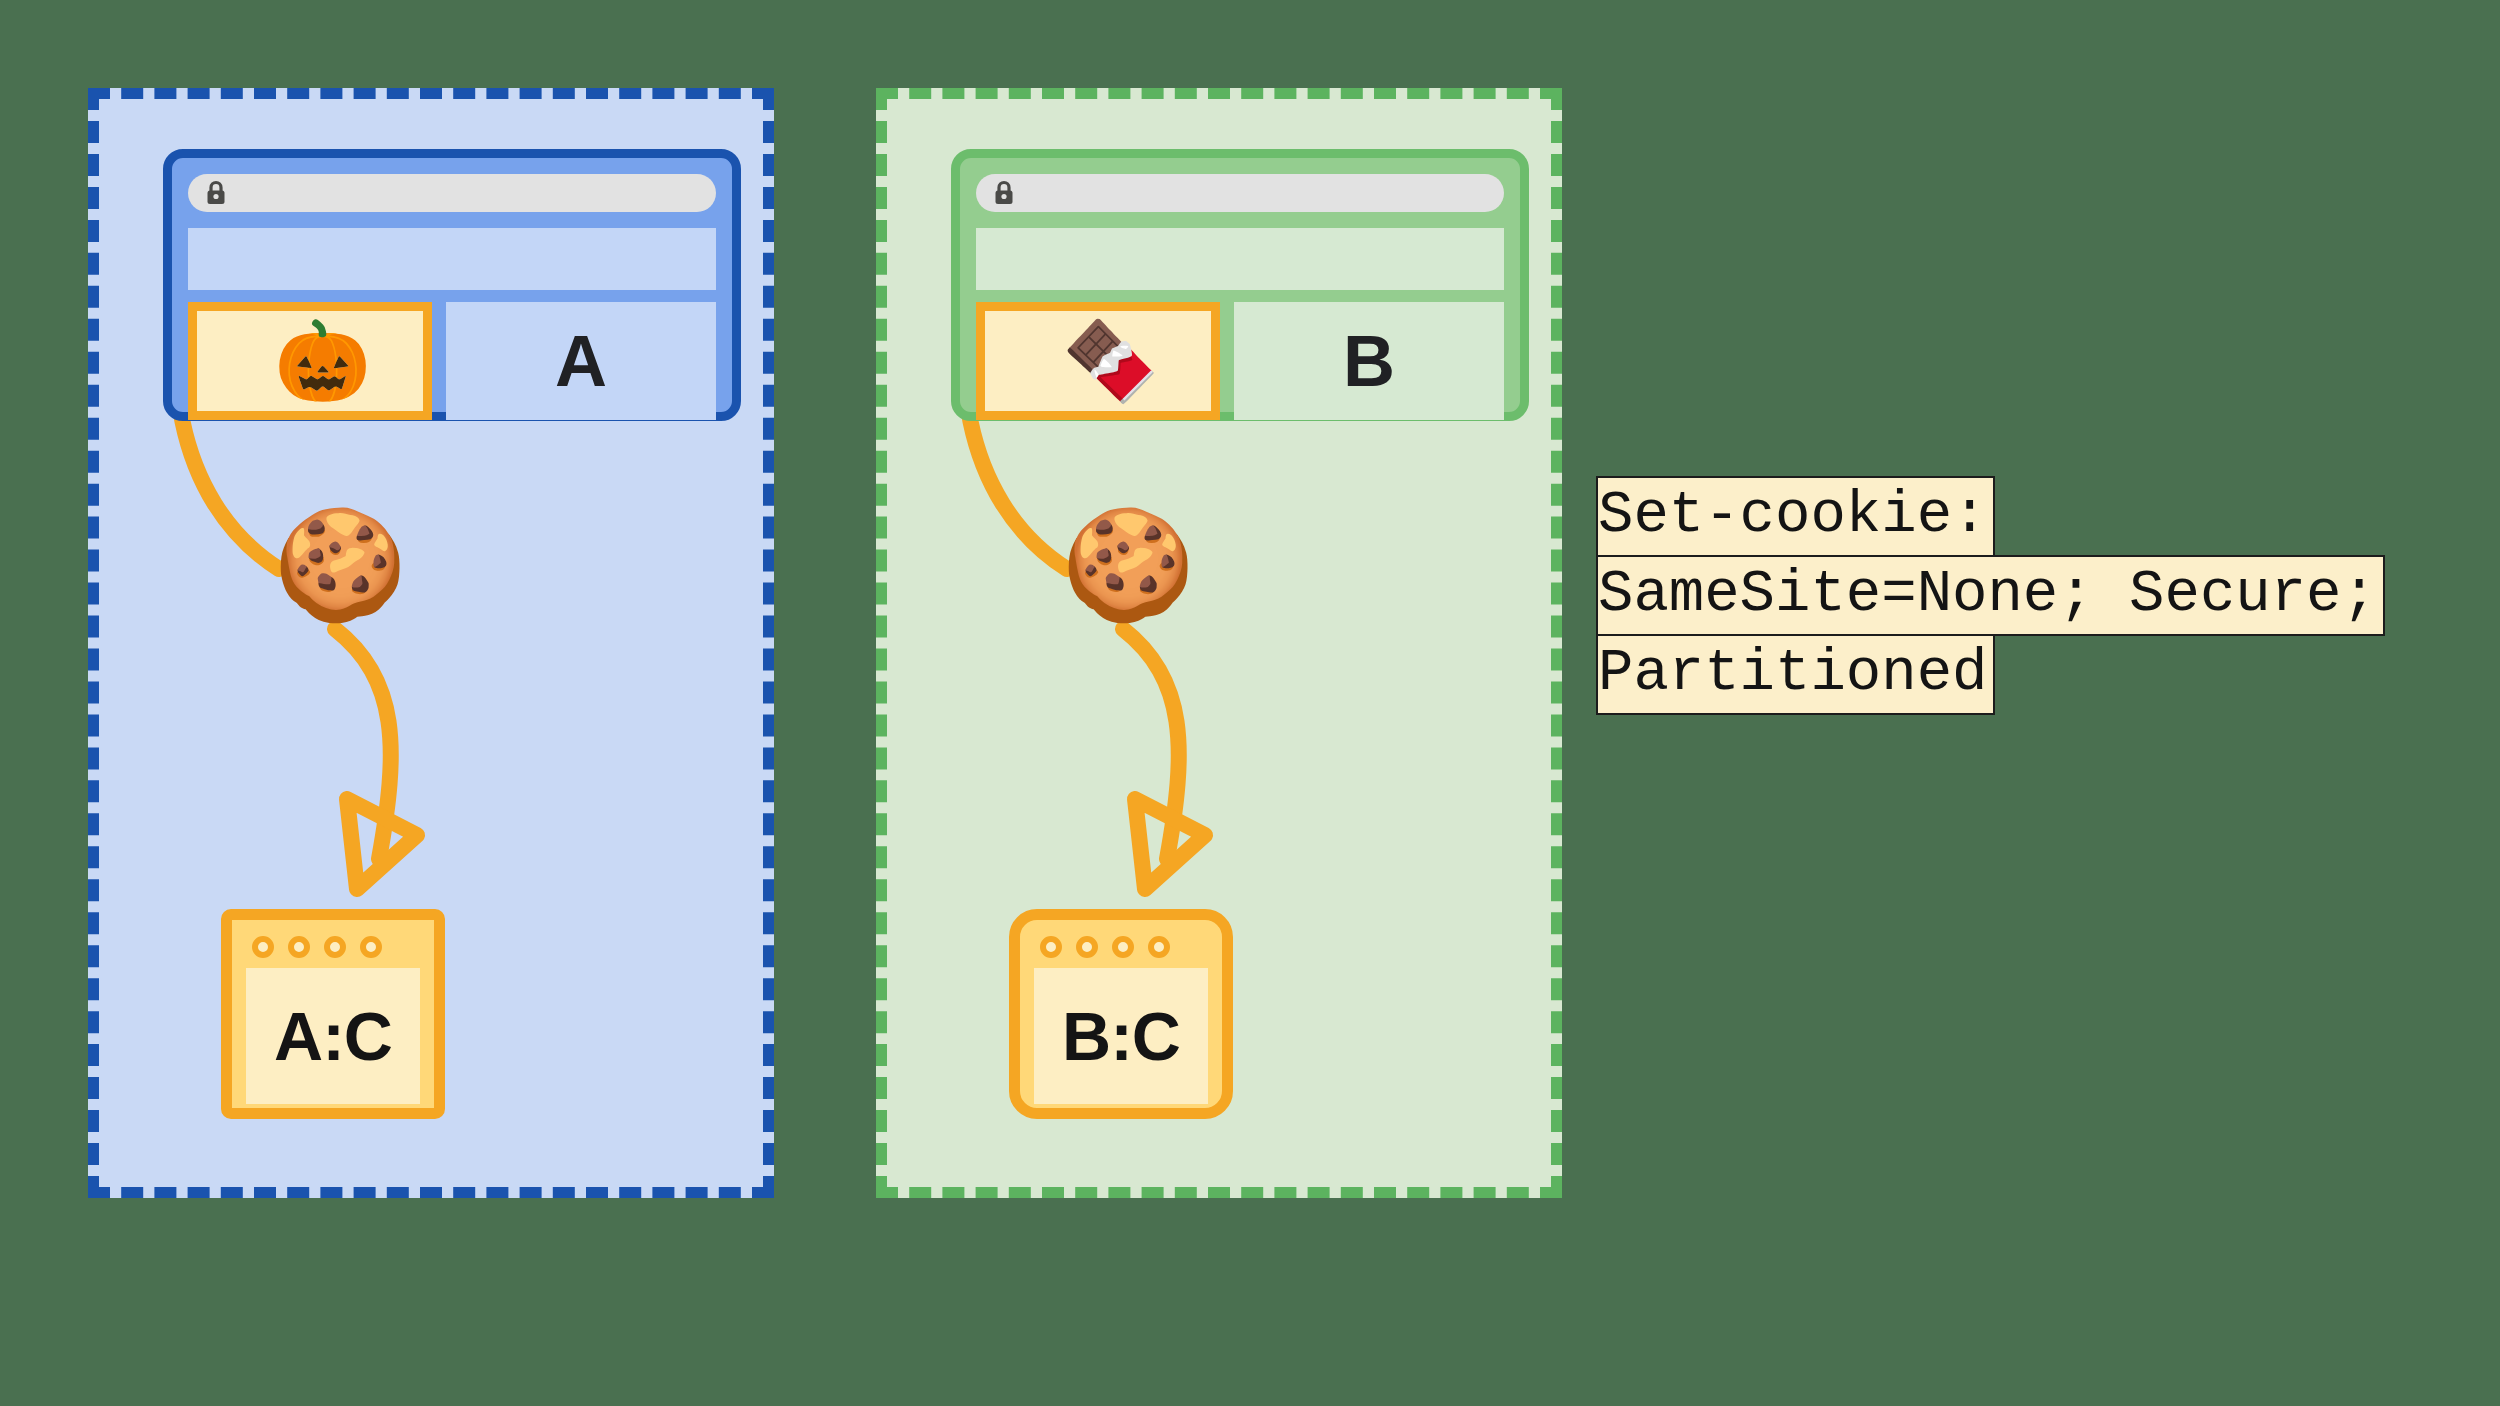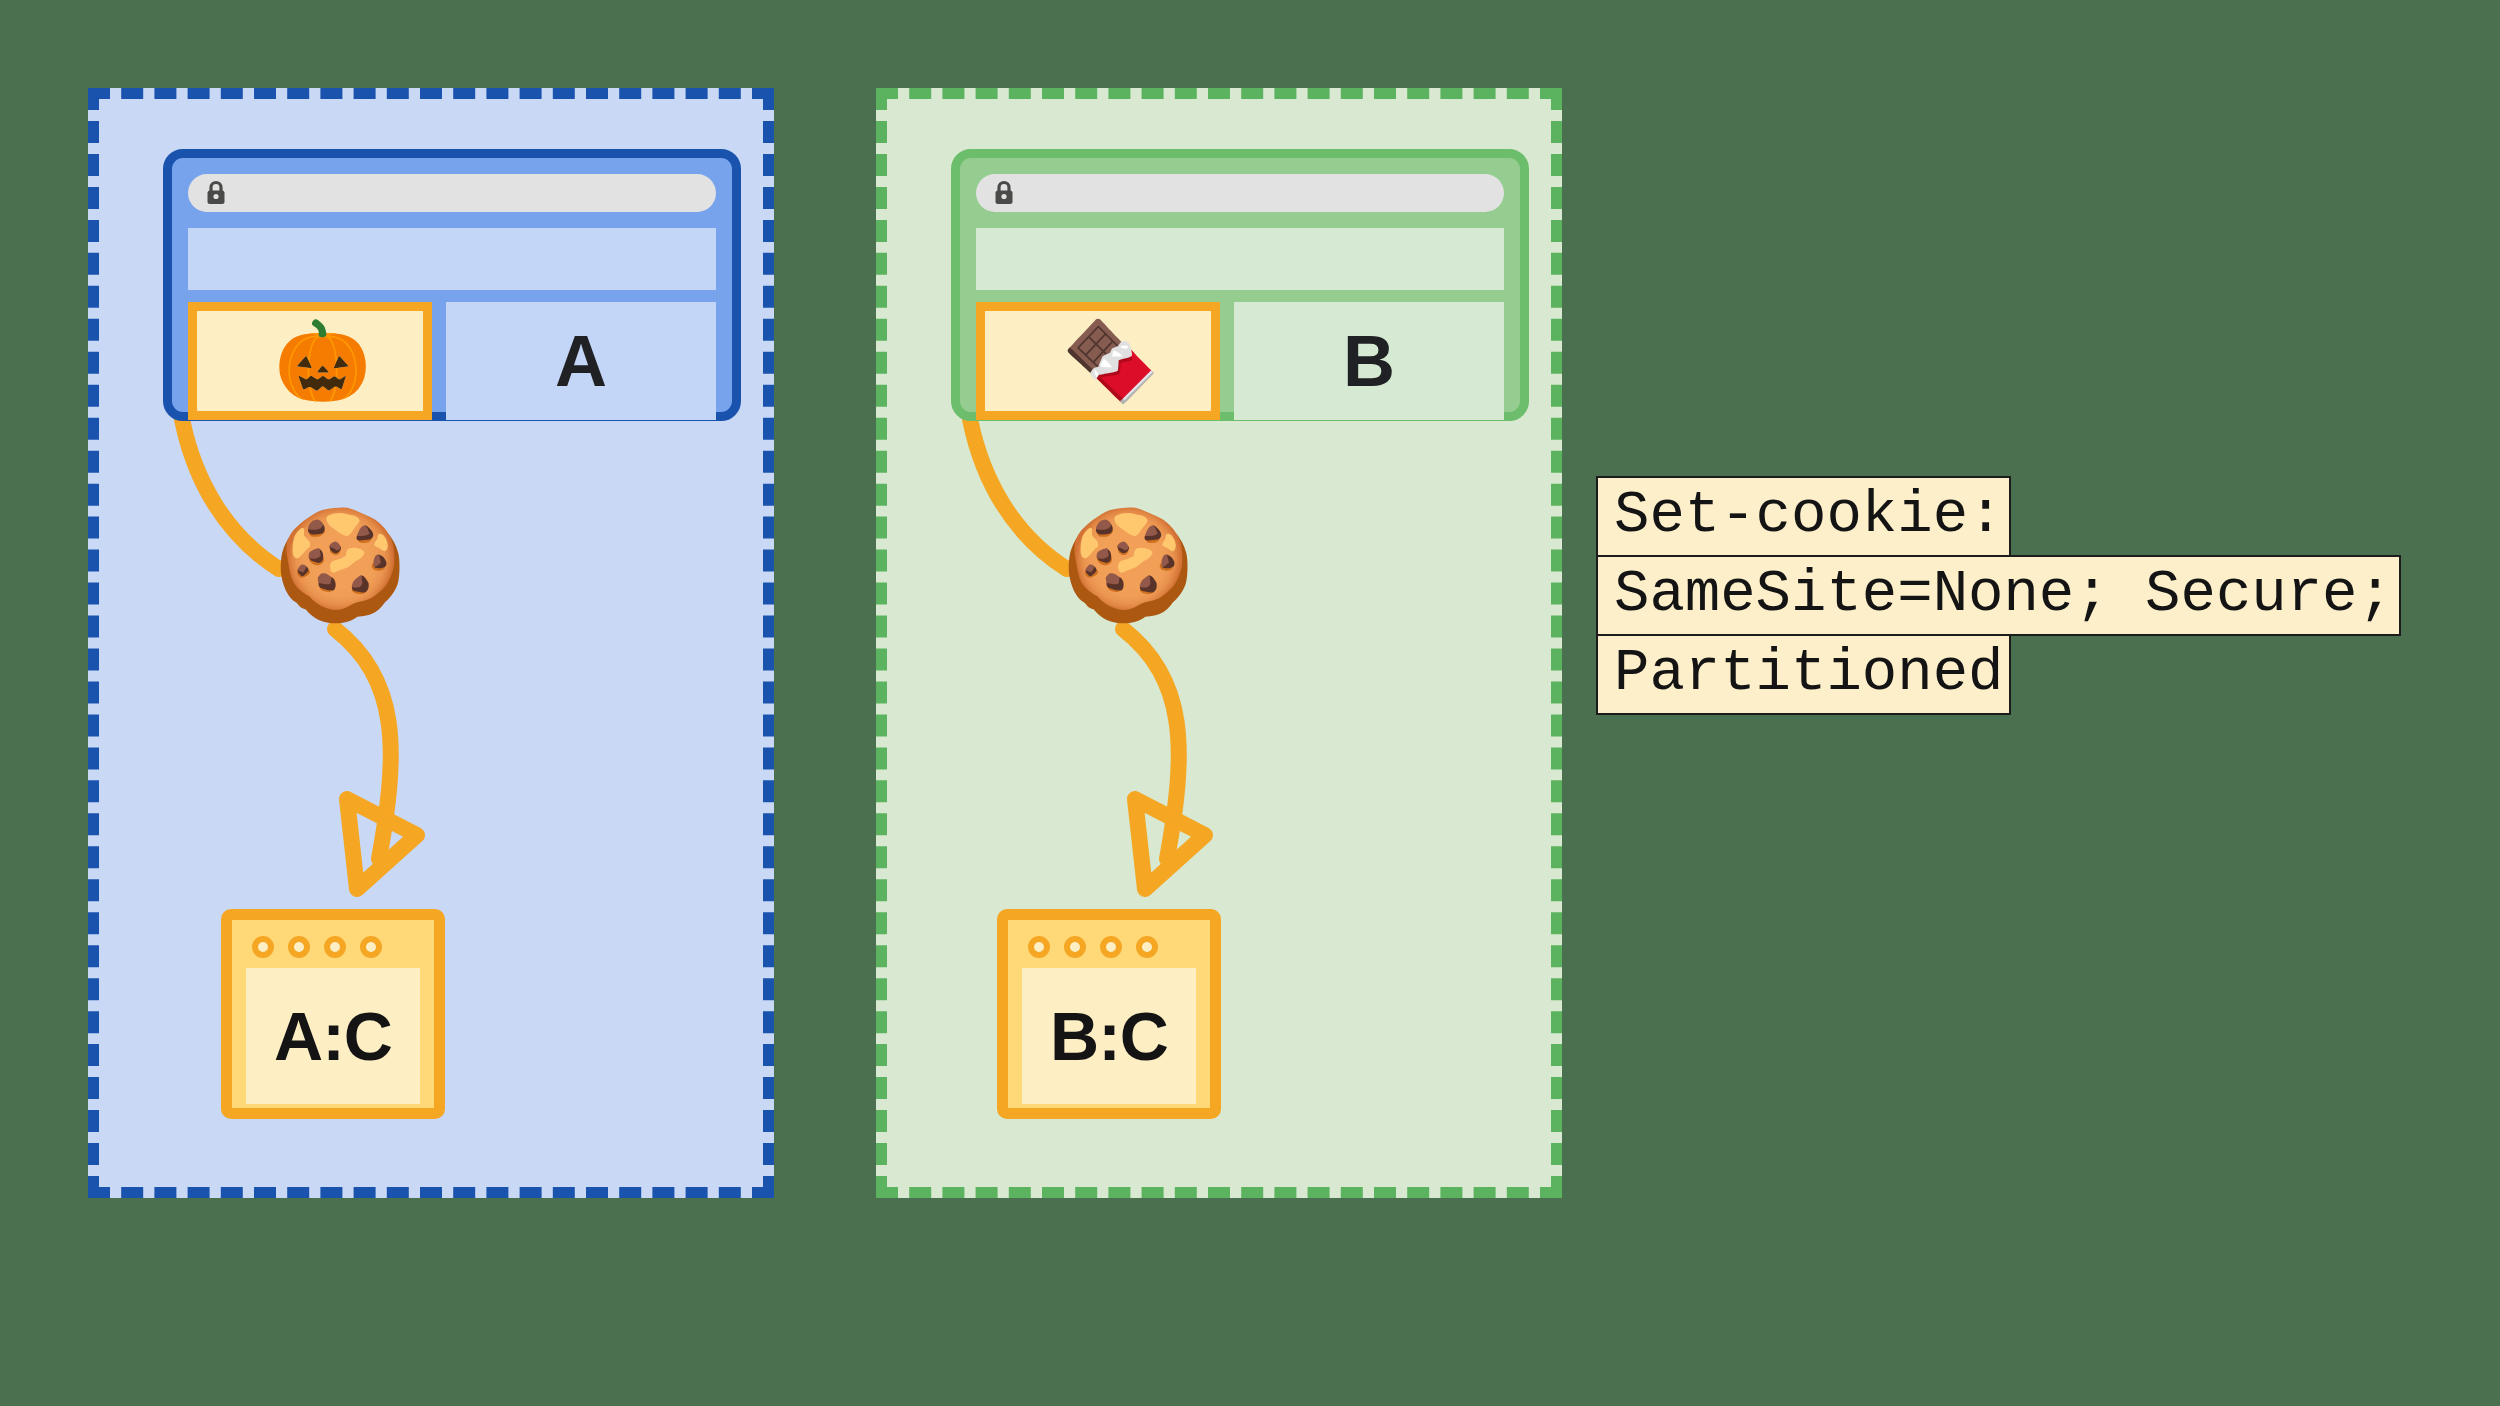--- a/index.html
+++ b/index.html
@@ -184,21 +184,21 @@
     flex-direction: column;
     align-items: flex-start;
   }
   .code-line {
     background: #fcefca;
     border: 2px solid #1c1c1c;
     color: #141414;
     font-family: "Liberation Mono", "DejaVu Sans Mono", monospace;
     font-size: 59px;
     line-height: 1.0;
-    padding: 8px 6px 10px 16px;
+    padding: 8px 6px 10px 0;
     white-space: pre;
     margin-bottom: -2px;
   }
   .code-line.bold { font-weight: 400; }
 </style>
 </head>
 <body>
 
 <div class="partition blue">
 
@@ -270,21 +270,21 @@
         <span class="frame-emoji">🍫</span>
       </div>
       <div class="site-box green">
         <span class="site-letter">B</span>
       </div>
     </div>
   </div>
 
   <span class="cookie" style="left:174px; top:412px;">🍪</span>
 
-  <div class="storage" style="left:110px; top:810px;">
+  <div class="storage" style="left:122px; top:810px;border-radius:28px;">
     <div class="storage-dots">
       <span class="storage-dot"></span>
       <span class="storage-dot"></span>
       <span class="storage-dot"></span>
       <span class="storage-dot"></span>
     </div>
     <div class="storage-screen">
       <span class="storage-label">B:C</span>
     </div>
   </div>

